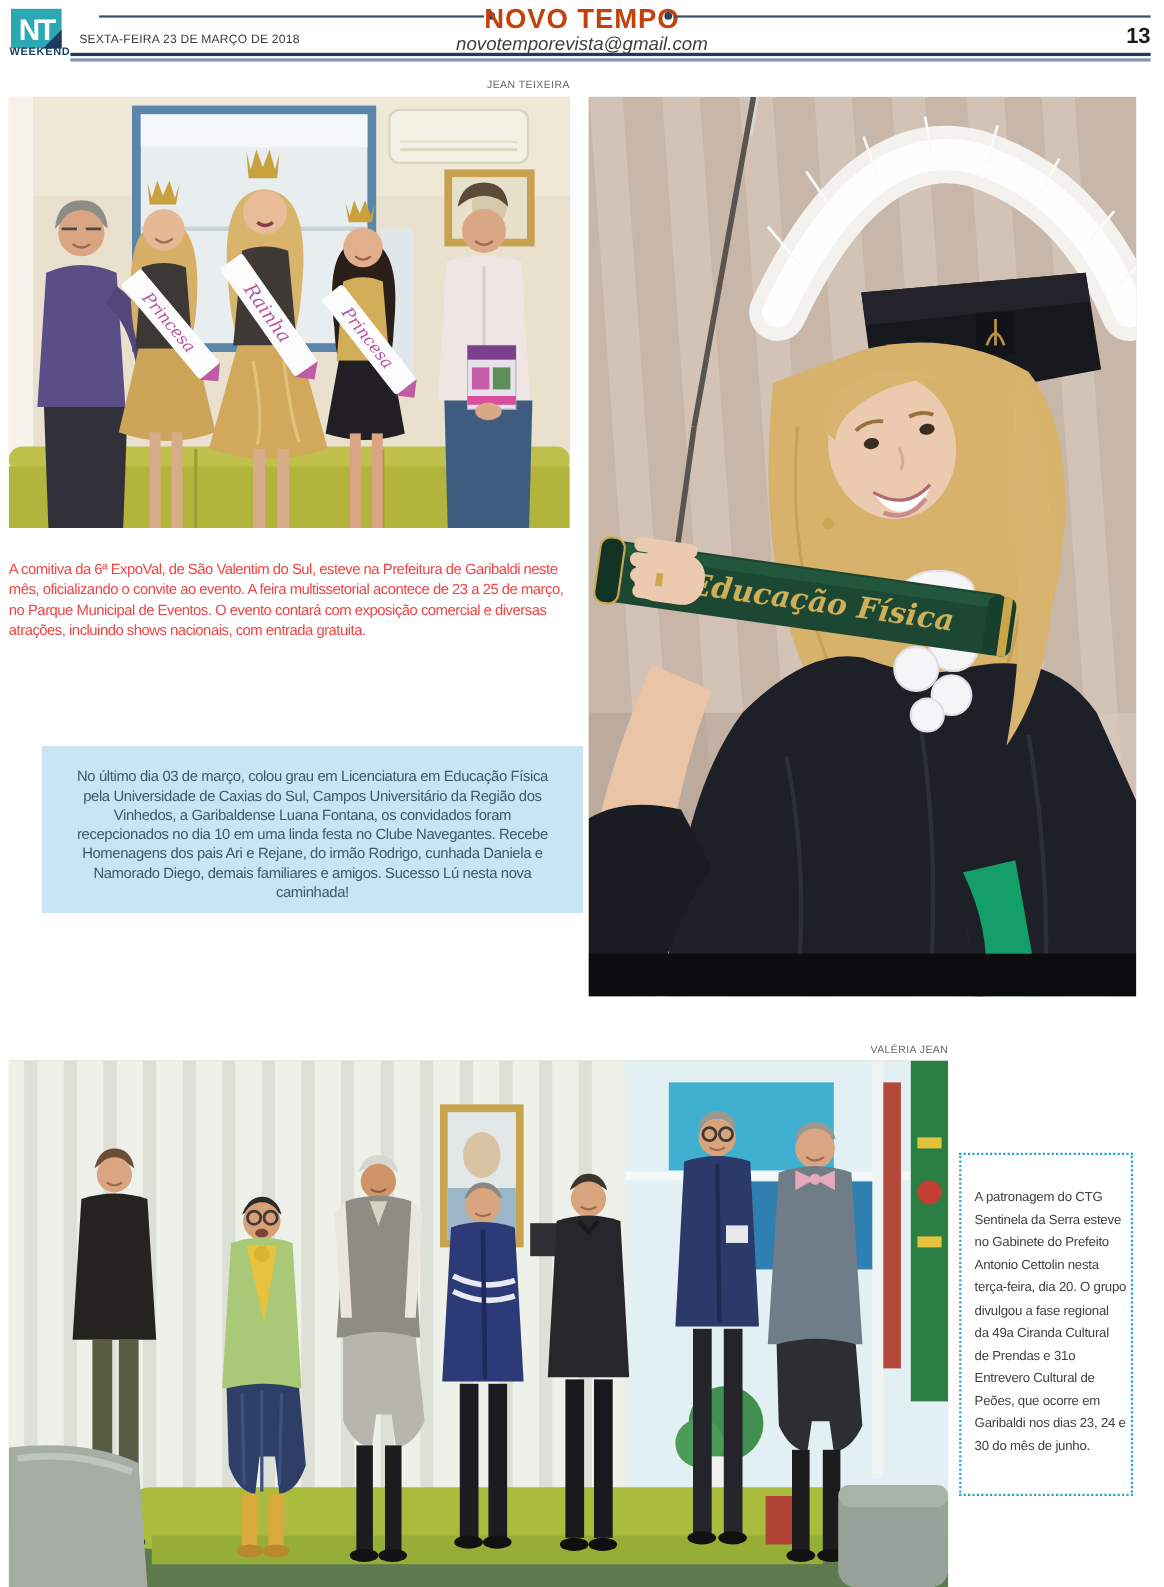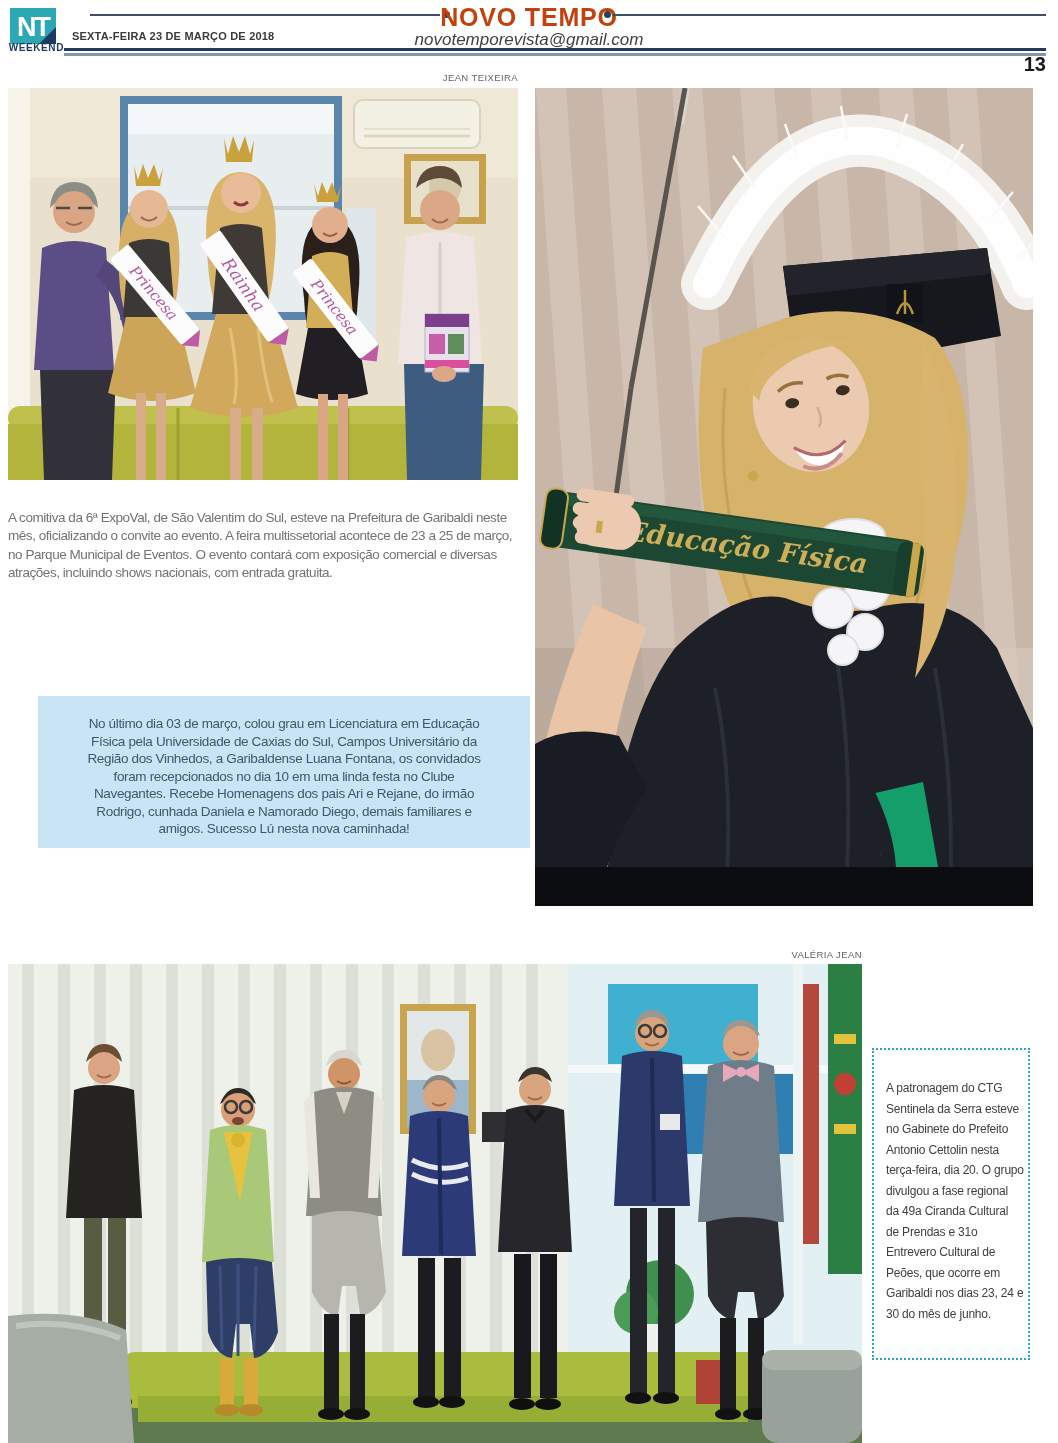--- a/index.html
+++ b/index.html
@@ -13,44 +13,44 @@
   .logo-tri{position:absolute;right:0;bottom:0;width:0;height:0;
             border-left:17px solid transparent;border-bottom:17px solid #1d3a5f;}
   .logo-weekend{position:absolute;left:4px;top:42px;width:60px;text-align:right;
                 font-weight:bold;font-size:10px;letter-spacing:.6px;color:#1d3a5f;}
   .rule-thin{position:absolute;top:14px;height:2px;background:#3d4f66;}
   .rule-thin.left{left:90px;width:350px;}
   .rule-thin.right{left:613px;width:433px;}
   .hdr-dot{position:absolute;top:11px;width:7px;height:7px;border-radius:50%;background:#2e4057;}
   .brand{position:absolute;left:0;right:0;top:3px;text-align:center;
          font-size:25px;font-weight:bold;letter-spacing:.8px;color:#c2410c;}
-  .hdr-date{position:absolute;left:72px;top:30px;font-size:11px;letter-spacing:.2px;color:#3a3a3a;font-weight:bold;}
+  .hdr-date{position:absolute;left:72px;top:30px;font-size:11px;letter-spacing:.2px;color:#3a3a3a;}
   .hdr-email{position:absolute;left:0;right:0;top:30px;text-align:center;
              font-style:italic;font-size:17px;color:#3f3f3f;}
-  .hdr-page{position:absolute;right:12px;top:22px;font-size:20px;font-weight:bold;color:#1a1a1a;margin-top:31px;}
+  .hdr-page{position:absolute;right:12px;top:22px;font-size:20px;font-weight:bold;color:#1a1a1a;}
   .rule-navy{position:absolute;left:64px;top:48px;width:982px;height:3px;background:#24395a;}
   .rule-steel{position:absolute;left:64px;top:52.5px;width:982px;height:3px;background:#8396ab;}
 
   
   .credit{position:absolute;font-size:9.5px;letter-spacing:.4px;color:#66665f;}
   .credit.c1{right:540px;top:72px;}
   .credit.c2{right:196px;top:949px;}
 
   
   .photo{position:absolute;overflow:hidden;background:#ddd6c8;}
   .photo svg{display:block;}
   .photo1{left:8px;top:88px;width:510px;height:392px;}
   .photo2{left:535px;top:88px;width:498px;height:818px;}
   .photo3{left:8px;top:964px;width:854px;height:479px;}
 
   
   .article-par{position:absolute;left:8px;top:495px;width:516px;
-               font-size:13.5px;letter-spacing:-.45px;line-height:18.5px;color:#737373;}
-  .highlight{position:absolute;left:38px;top:696px;width:492px;height:152px;
-             box-sizing:border-box;background:#c8e4f5;padding:19px 44px;
+               font-size:13.5px;letter-spacing:-.45px;line-height:18.5px;color:#ef4444;}
+  .highlight{position:absolute;left:38px;top:678px;width:492px;height:152px;
+             box-sizing:border-box;background:#c8e4f5;padding:19px 26px;
              text-align:center;font-size:13.5px;letter-spacing:-.35px;
              line-height:17.5px;color:#3b5a68;}
   .notebox{position:absolute;left:872px;top:1048px;width:158px;height:312px;
            box-sizing:border-box;border:2px dotted #2fa3c4;background:#ffffff;
            padding:28px 4px 0 12px;font-size:12px;letter-spacing:-.2px;
            line-height:20.5px;color:#404040;}
 </style>
 </head>
 <body>
 

